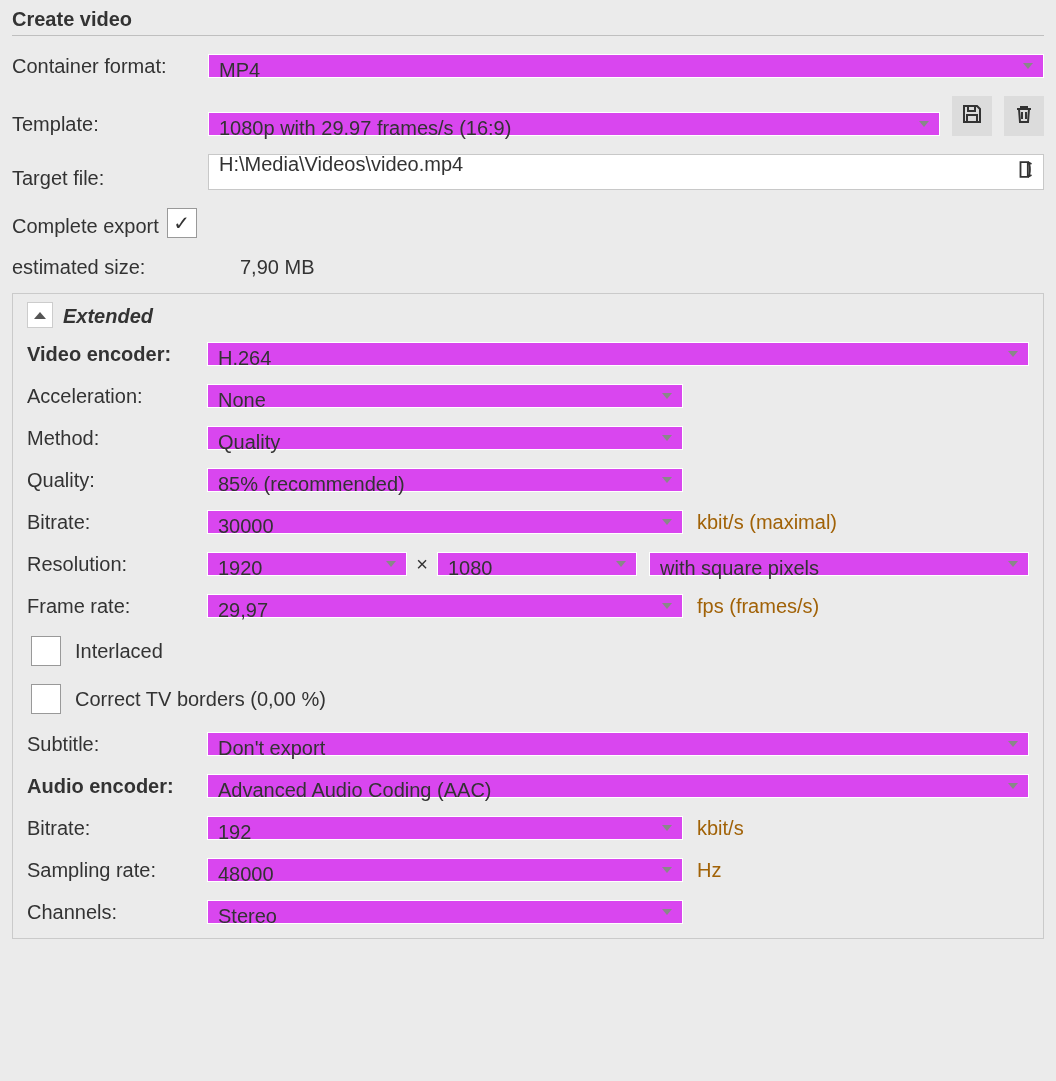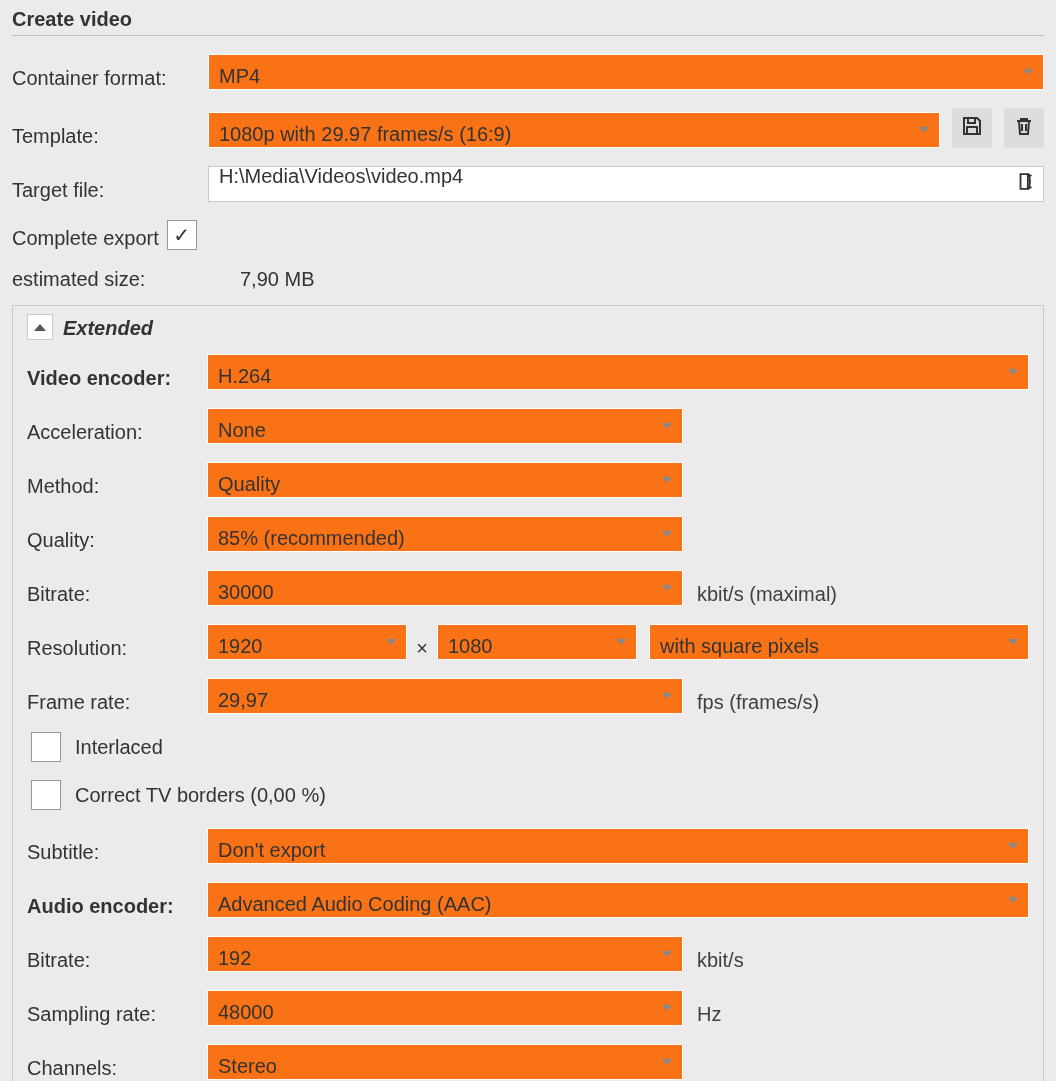--- a/index.html
+++ b/index.html
@@ -2,33 +2,33 @@
 <html><head>
 <meta charset="utf-8">
 <style>
 *{box-sizing:border-box;margin:0;padding:0;}
 body{font-family:"Segoe UI",Tahoma,sans-serif;font-size:20px;color:#333;background:#ebebeb;width:1056px;}
 .panel{padding:8px 12px 12px;}
 .title{font-weight:700;font-size:20px;color:#333;padding-bottom:4px;border-bottom:1px solid #bfbfbf;margin-bottom:18px;}
 .row{display:flex;align-items:flex-end;margin-bottom:18px;}
 .lbl{width:196px;flex:0 0 196px;color:#333;}
 .bold{font-weight:700;}
-.sel{position:relative;background:#f97316;border:1px solid #fff;height:36px;display:flex;align-items:center;padding:8px 30px 0 10px;cursor:pointer;}
+.sel{position:relative;background:#d946ef;border:1px solid #fff;height:24px;display:flex;align-items:center;padding:8px 30px 0 10px;cursor:pointer;}
 .sel::after{content:"";position:absolute;right:10px;top:50%;transform:translateY(-50%);border-left:5px solid transparent;border-right:5px solid transparent;border-top:6px solid #888;}
 .sel.full{flex:1;}
 .txt-in{flex:1;position:relative;background:#fff;border:1px solid #c8c8c8;height:36px;display:flex;align-items:center;padding:0 40px 16px 10px;}
 .icon-btn{width:40px;height:40px;background:#dcdcdc;display:flex;align-items:center;justify-content:center;margin-left:12px;cursor:pointer;}
 .icon-btn svg{width:24px;height:24px;stroke:#333;fill:none;stroke-width:2;}
 .chk{width:30px;height:30px;border:1px solid #999;background:#fff;display:flex;align-items:center;justify-content:center;margin-left:8px;cursor:pointer;}
 .chk.checked::after{content:"✓";font-size:20px;color:#333;}
 .ext-box{border:1px solid #cacaca;background:#ebebeb;padding:0 14px 14px 14px;}
 .ext-head{display:flex;align-items:flex-end;padding:8px 0 14px 0;font-style:italic;}
 .chev-up{width:26px;height:26px;background:#fff;border:1px solid #ccc;display:flex;align-items:center;justify-content:center;margin-right:10px;cursor:pointer;}
 .chev-up::before{content:"";border-left:6px solid transparent;border-right:6px solid transparent;border-bottom:7px solid #555;}
-.suffix{margin-left:14px;color:#404040;}
+.suffix{margin-left:14px;color:#a16207;}
 .resx{display:inline-block;width:30px;text-align:center;color:#333;}
 .browse-icon{position:absolute;right:6px;top:50%;transform:translateY(-50%);}
 .browse-icon svg{width:22px;height:22px;stroke:#333;fill:none;stroke-width:2;}
 .chkrow{display:flex;align-items:center;margin-bottom:18px;padding-left:4px;}
 .chkrow .chk{margin-left:0;margin-right:14px;}
 </style>
 </head>
 <body>
 
 <div class="panel">

